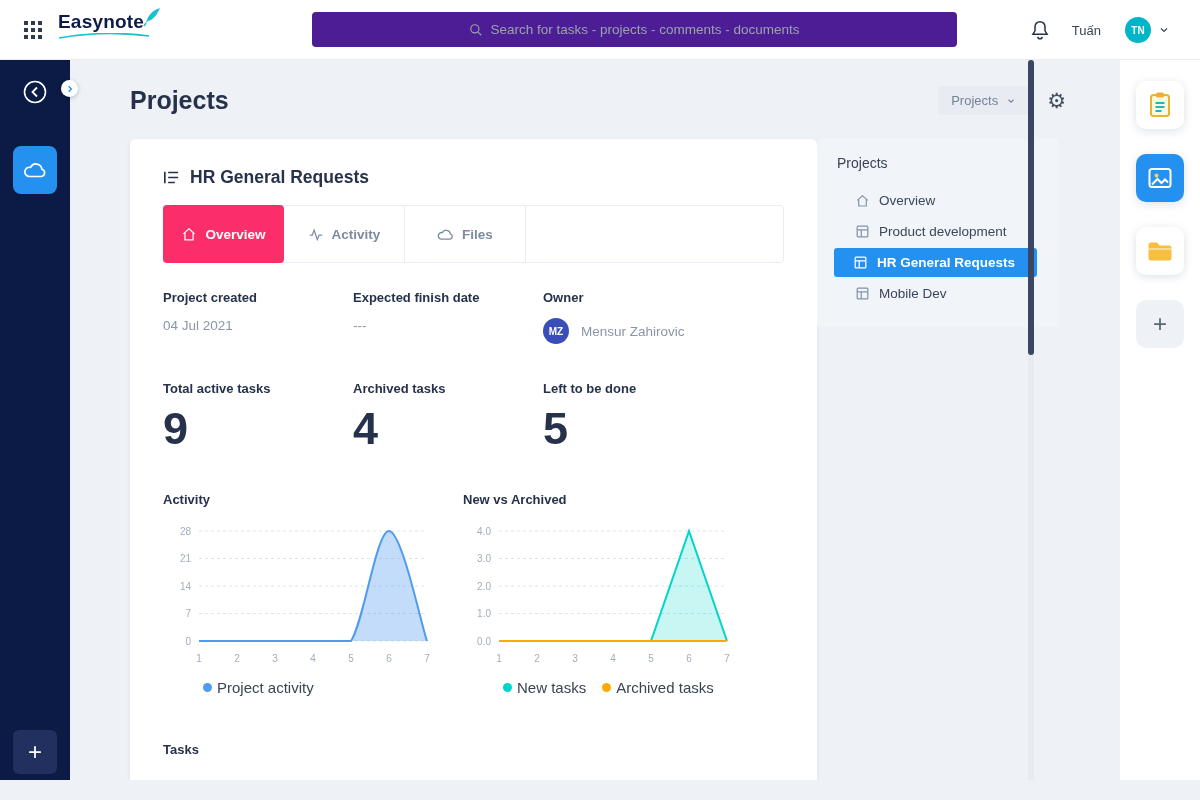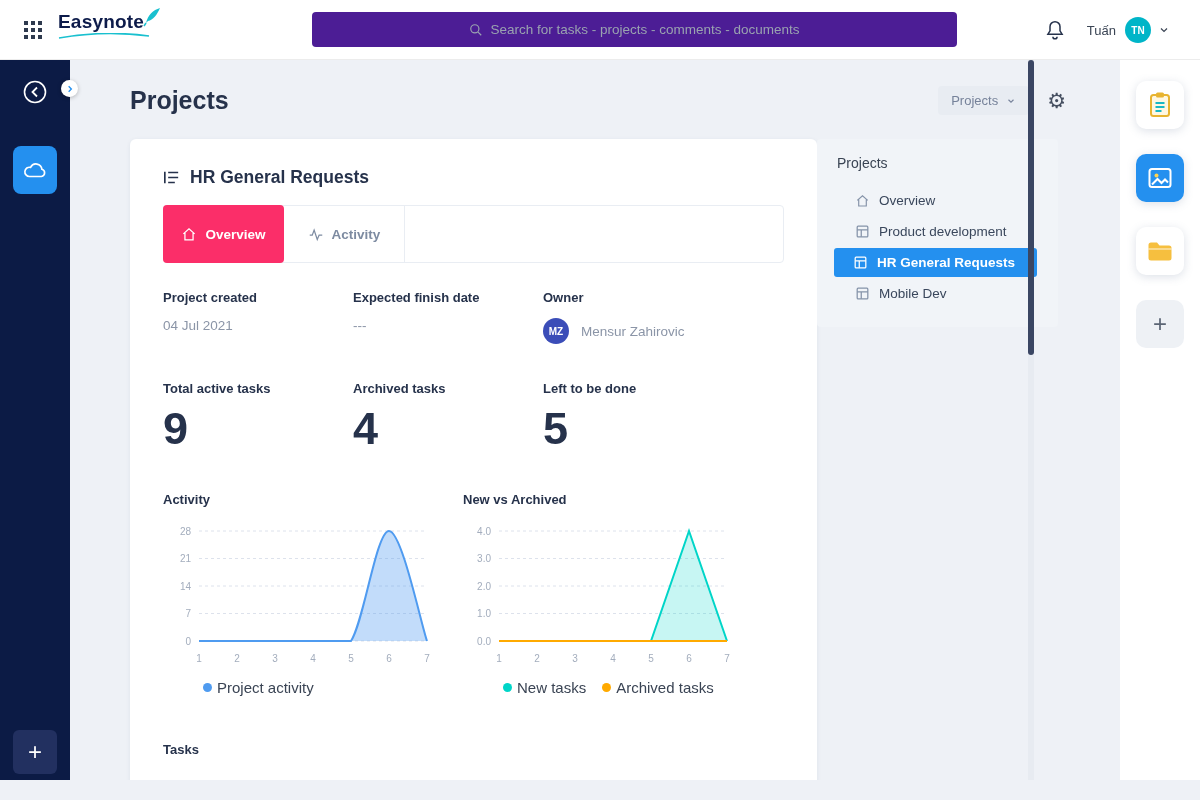--- a/index.html
+++ b/index.html
@@ -15,21 +15,21 @@
   .logo-text { font-size:19px; font-weight:700; color:#0d1b4a; letter-spacing:.2px; }
   .feather { margin-left:-2px; margin-top:-4px; }
   .logo-underline { display:block; margin-top:0px; }
 
   .search-wrap { position:absolute; left:312px; top:12px; width:645px; height:35px; background:#4c1d95; border-radius:4px; }
   .search-input { position:absolute; inset:0; width:100%; height:100%; background:transparent; border:none; outline:none; font-size:13px; color:#555; }
   .search-overlay { position:absolute; inset:0; display:flex; align-items:center; justify-content:center; gap:7px; pointer-events:none; color:#9aa3b0; font-size:13.5px; }
 
   .topbar-right { position:absolute; right:30px; top:0; height:60px; display:flex; align-items:center; }
   .bell { margin-right:22px; cursor:pointer; display:flex; }
-  .user-name { font-size:13px; color:#3a4454; margin-right:9px; }
+  .user-name { font-size:13px; color:#3a4454; margin-right:24px; }
   .avatar { width:26px; height:26px; border-radius:50%; background:#00b5c8; color:#fff; font-size:10px; font-weight:700; display:flex; align-items:center; justify-content:center; margin-right:7px; cursor:pointer; }
   .chev { cursor:pointer; }
 
   
   .body { position:relative; display:flex; height:740px; }
 
   
   .leftnav { position:relative; width:70px; background:#0c1b45; flex:0 0 70px; }
   .back-btn { position:absolute; top:20px; left:23px; width:24px; height:24px; cursor:pointer; }
   .nav-active { position:absolute; top:86px; left:13px; width:44px; height:48px; background:#2490ef; border-radius:8px; display:flex; align-items:center; justify-content:center; cursor:pointer; }
@@ -209,20 +209,26 @@
               <svg width="16" height="15" viewBox="0 0 24 24">
                 <path d="M3 11 L12 3 L21 11 M5.5 9.5 V20.5 H18.5 V9.5" fill="none" stroke="currentColor" stroke-width="2"></path>
               </svg>
               <span>Overview</span>
             </div>
             <div class="tab">
               <svg width="16" height="15" viewBox="0 0 24 24">
                 <path d="M2 13 h4 l3 -8 5 15 3 -7 h5" fill="none" stroke="currentColor" stroke-width="2"></path>
               </svg>
               <span>Activity</span>
+            </div>
+            <div class="tab">
+              <svg width="17" height="13" viewBox="0 0 26 18">
+                <path d="M7 16 a5 5 0 1 1 1.2-9.86 A6.5 6.5 0 0 1 20.5 8.2 A4 4 0 0 1 20 16 Z" fill="none" stroke="currentColor" stroke-width="2"></path>
+              </svg>
+              <span>Files</span>
             </div>
             <div class="tab-fill"></div>
           </div>
 
           <div class="info-row">
             <div class="info-col">
               <div class="info-label">Project created</div>
               <div class="info-value">04 Jul 2021</div>
             </div>
             <div class="info-col">

